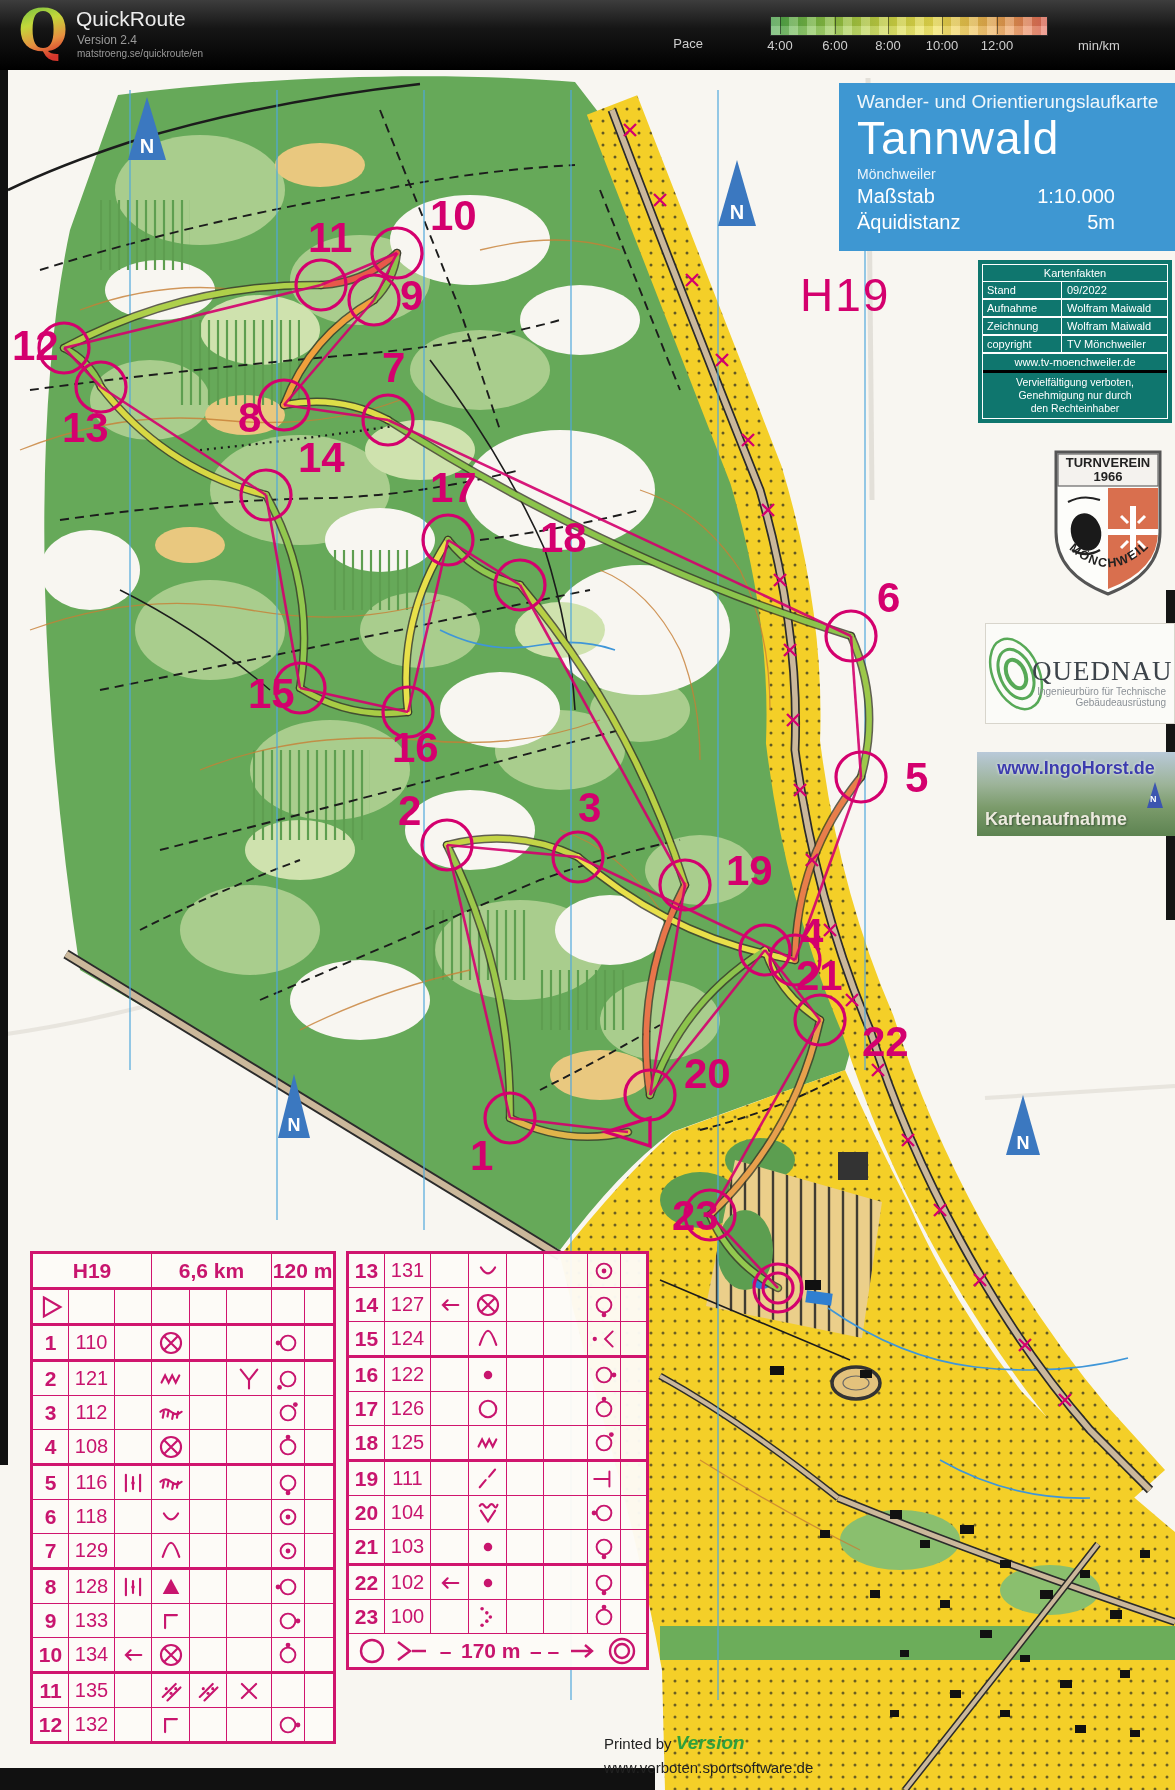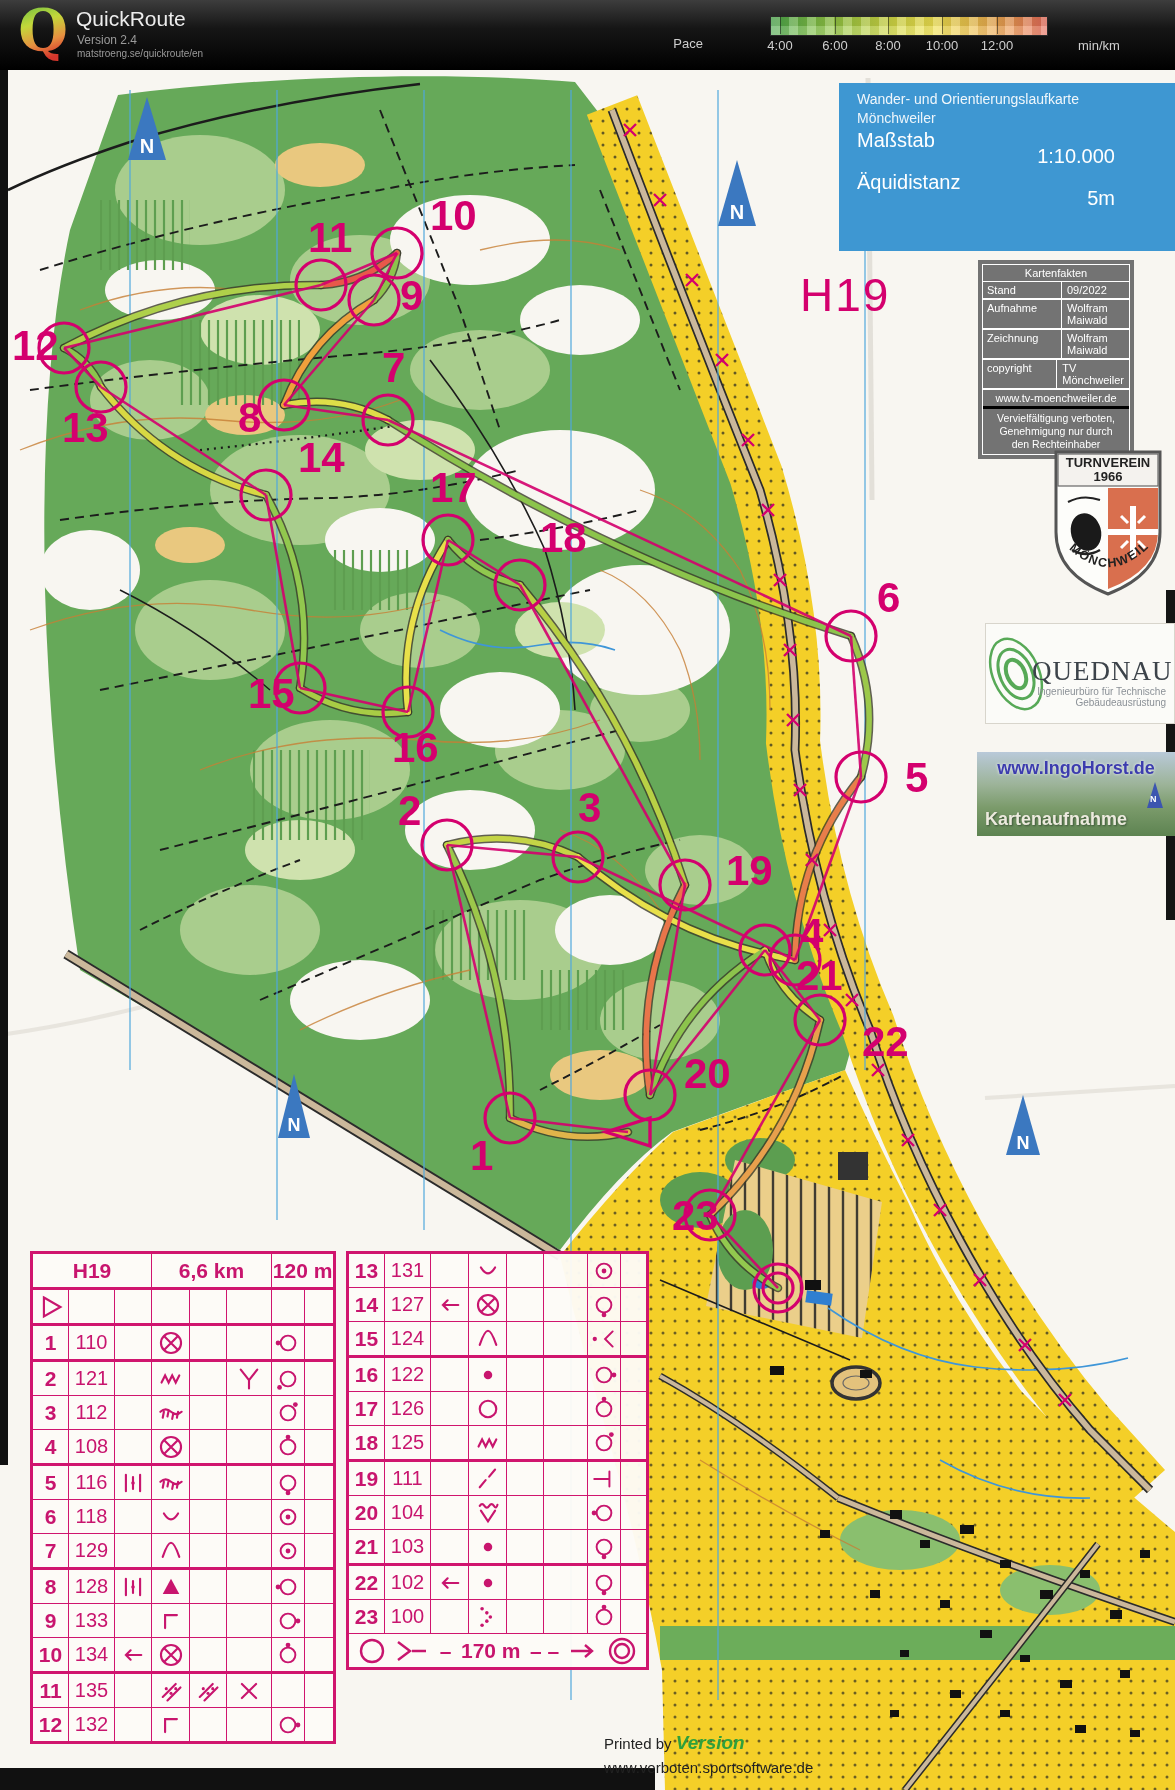--- a/index.html
+++ b/index.html
@@ -20,27 +20,27 @@
         linear-gradient(90deg,#4aa74c 0%,#7fbf45 16%,#a9cc42 30%,#d6da45 45%,#efe24e 58%,#eec44e 72%,#eb9a52 86%,#e66a5a 100%);}
   .pace-tick{position:absolute;top:16px;width:1px;height:18px;background:rgba(20,20,20,.55);}
   .pace-ticklabel{position:absolute;top:38px;transform:translateX(-50%);font-size:13px;color:#cfcfcf;}
   .pace-unit{position:absolute;left:1078px;top:38px;font-size:13px;color:#cfcfcf;}
   
   .map-area{position:absolute;left:0;top:70px;width:1175px;height:1720px;background:#f7f5ef;}
   #map-svg{position:absolute;left:0;top:0;}
   
   .title-box{position:absolute;left:839px;top:13px;width:336px;height:168px;background:#3e97d2;
       color:#fff;padding:8px 0 0 18px;box-sizing:border-box;}
-  .tb-sub{font-size:14px;opacity:.92;}
+  .tb-sub{font-size:19px;opacity:.92;}
   .tb-title{font-size:46px;line-height:50px;letter-spacing:1px;}
   .tb-loc{font-size:14px;opacity:.9;margin-top:3px;}
   .tb-row{font-size:20px;margin-top:3px;display:flex;}
-  .tb-row .v{margin-left:auto;margin-right:60px;margin-top:16px;}
+  .tb-row .v{margin-left:auto;margin-right:60px;}
   
-  .facts{position:absolute;left:978px;top:190px;width:156px;background:#737373;color:#fff;
+  .facts{position:absolute;left:978px;top:190px;width:194px;background:#0f766e;color:#fff;
       padding:4px;box-sizing:border-box;font-size:11px;}
   .facts-inner{border:1px solid #fff;}
   .facts-title{text-align:center;padding:2px 0;border-bottom:1px solid #fff;}
   .facts-row{display:flex;border-bottom:2px solid #ffffff;}
   .facts-row .fl{width:70px;padding:2px 4px;border-right:1px solid #fff;}
   .facts-row .fv{flex:1;padding:2px 5px;}
   .facts-web{text-align:center;padding:2px 0;border-bottom:3px solid #000000;}
   .facts-note{text-align:center;padding:3px 2px;font-size:10.5px;line-height:13px;}
   
   .h19{position:absolute;left:800px;top:198px;font-size:46px;color:#d4006e;letter-spacing:2px;}
@@ -449,20 +449,21 @@
         <path d="M902,1064 L914,1076 M914,1064 L902,1076" stroke="#d4006e" stroke-width="2.4" fill="none"></path>
         <path d="M934,1134 L946,1146 M946,1134 L934,1146" stroke="#d4006e" stroke-width="2.4" fill="none"></path>
         <path d="M974,1204 L986,1216 M986,1204 L974,1216" stroke="#d4006e" stroke-width="2.4" fill="none"></path>
         <path d="M1019,1269 L1031,1281 M1031,1269 L1019,1281" stroke="#d4006e" stroke-width="2.4" fill="none"></path>
         <path d="M1059,1324 L1071,1336 M1071,1324 L1059,1336" stroke="#d4006e" stroke-width="2.4" fill="none"></path>
       </g>
 </svg>
 
 <div class="title-box">
   <div class="tb-sub">Wander- und Orientierungslaufkarte</div>
+  <div class="tb-title">Tannwald</div>
   <div class="tb-loc">Mönchweiler</div>
   <div class="tb-row">
         <span>Maßstab</span>
         <span class="v">1:10.000</span>
       </div>
   <div class="tb-row">
         <span>Äquidistanz</span>
         <span class="v">5m</span>
       </div>
 </div>

